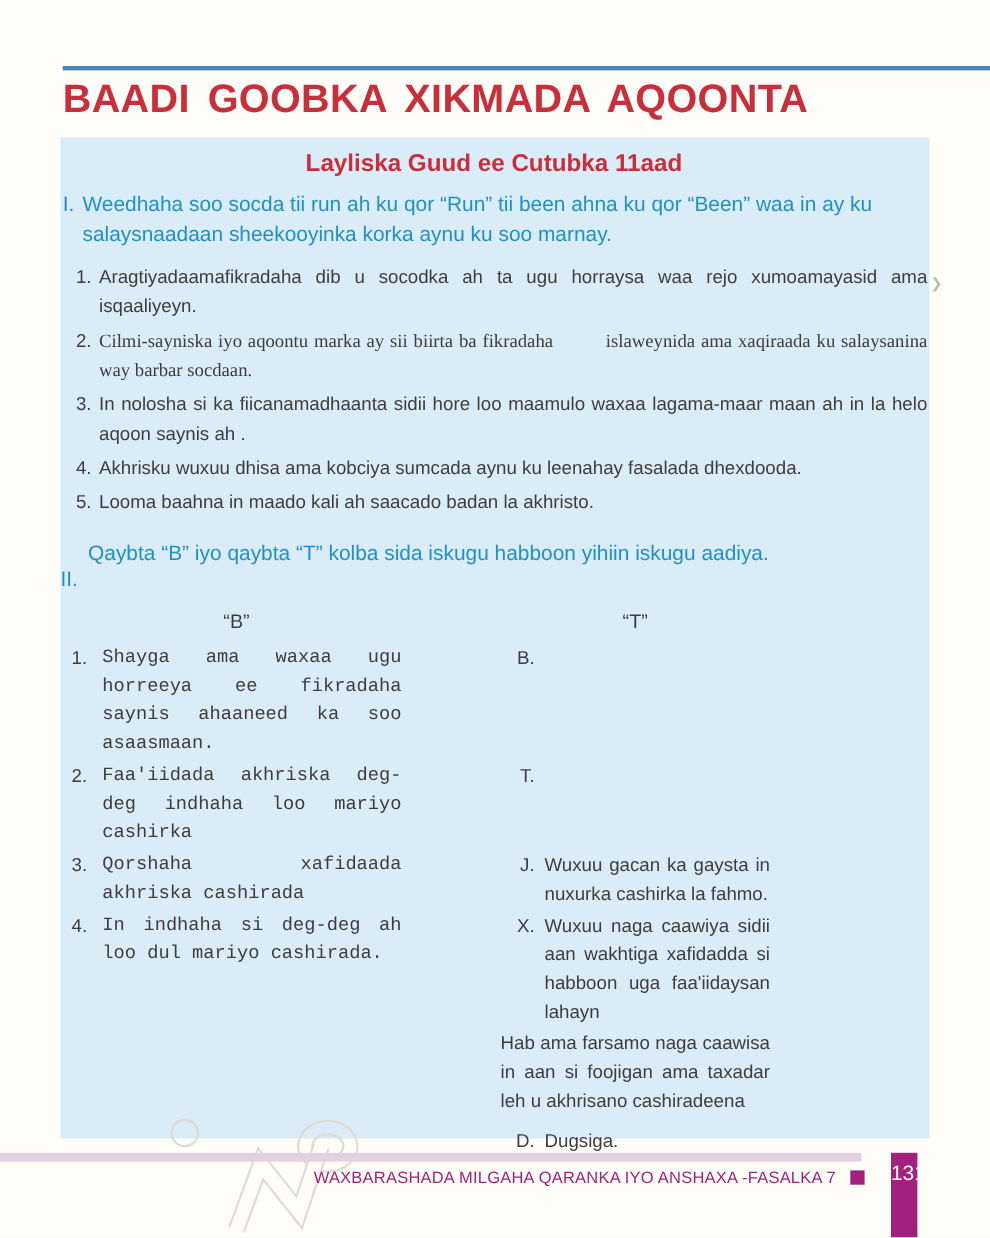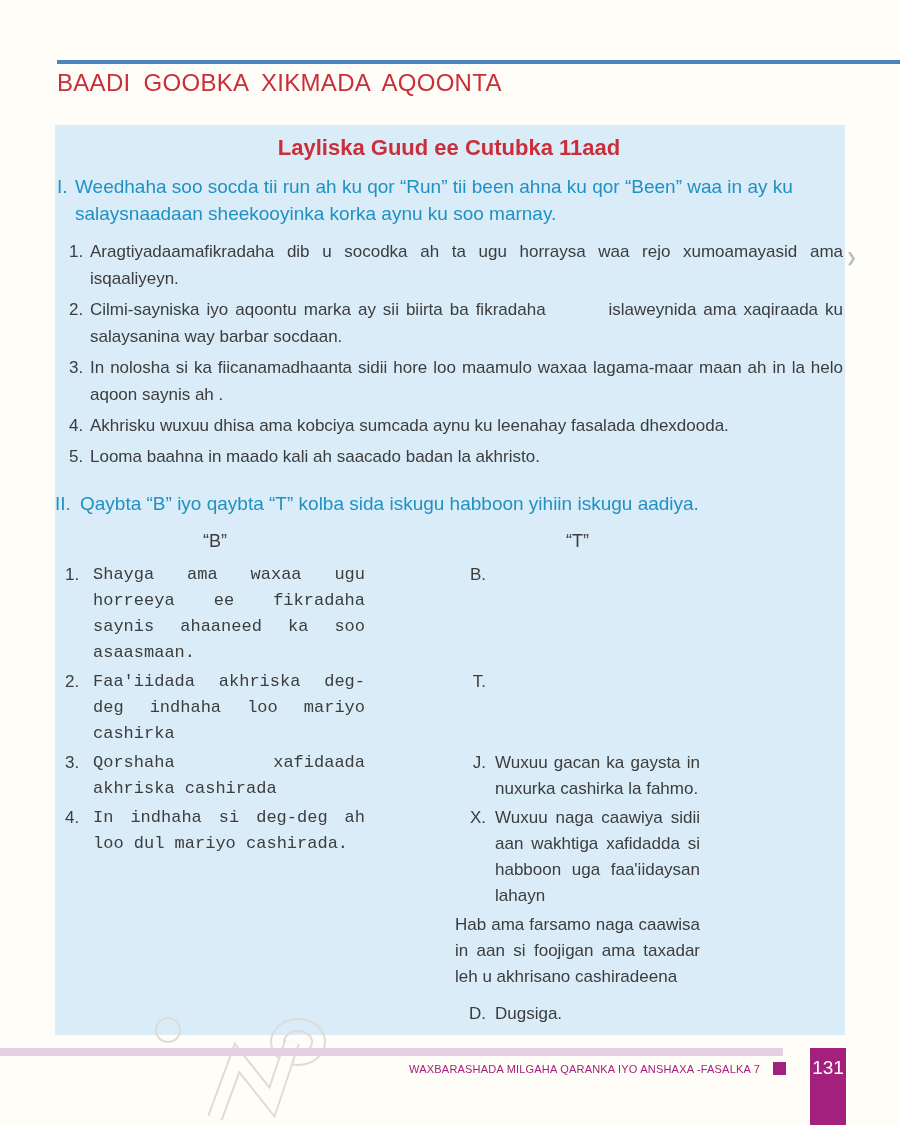--- a/index.html
+++ b/index.html
@@ -5,62 +5,62 @@
   html,body { margin:0; padding:0; }
   .page {
     position:relative; width:900px; height:1125px;
     background:#fffdf7; overflow:hidden;
     font-family:"Liberation Sans", sans-serif;
     color:#3d3d3d;
   }
   .top-rule { position:absolute; left:57px; right:0; top:60px; height:4px; background:#4b86ba; }
   .page-title {
     position:absolute; left:57px; top:69px; margin:0;
-    font-size:24px; font-weight:400; color:#c92f3a;
+    font-size:36px; font-weight:700; color:#c92f3a;
     letter-spacing:0.3px; word-spacing:6px;
   }
   .exercise-box {
     position:absolute; left:55px; top:125px; width:790px; height:910px;
     background:#d9ecf8; box-sizing:border-box; padding:8px 2px 0 0;
   }
   .box-heading {
     margin:2px 0 12px; text-align:center;
     font-size:22px; font-weight:700; color:#c92f3a;
   }
   .sec-head { display:flex; color:#2191c4; font-size:19px; line-height:27px; }
   .sec1-head { padding-left:2px; }
   .sec1-head .sec-num { width:18px; flex:none; }
   .sec2-head { margin-top:20px; }
-  .sec2-head .sec-num { width:25px; flex:none; }
+  .sec2-head .sec-num { width:25px; flex:none;margin-top:24px; }
   .sec-text { flex:1; }
   .sec1-list { margin:11px 0 0; padding:0 0 0 14px; list-style:none; }
   .sec1-item { display:flex; line-height:27px; font-size:17px; margin-bottom:4px; }
   .sec1-num { width:21px; flex:none; }
   .sec1-text { flex:1; text-align:justify; }
-  .preserve-gap { white-space:pre-wrap; }
+  .preserve-gap { white-space:pre-wrap;font-family:Liberation Serif, serif; }
   .match { margin:14px 0 0 10px; display:grid; grid-template-columns:300px 245px; column-gap:90px; }
   .match-header { text-align:center; font-size:18px; margin-bottom:10px; }
   .m-left { display:flex; line-height:26px; font-size:17px; margin-bottom:3px; }
   .m-left-num { width:28px; flex:none; }
   .m-left-text { flex:1; text-align:justify;font-family:Liberation Mono, monospace; }
   .m-right { display:flex; line-height:26px; font-size:17px; margin-bottom:3px; }
   .m-right-letter { width:40px; flex:none; text-align:right; padding-right:9px; box-sizing:border-box; }
   .m-right-text { flex:1; text-align:justify; }
   .last-row { margin-top:8px; }
   .stray-mark { position:absolute; left:846px; top:250px; color:#b7bcbc; font-size:13px; }
   .watermark { position:absolute; left:120px; top:1000px; }
   .footer-bar { position:absolute; left:0; top:1048px; width:783px; height:8px; background:#e3d0e1; }
   .footer-line {
     position:absolute; top:1062px; left:0; width:786px;
     display:flex; justify-content:flex-end; align-items:center; gap:13px;
-    color:#a3217d; font-size:11px; letter-spacing:0.2px;
+    color:#a3217d; font-size:15px; letter-spacing:0.2px;
   }
   .footer-square { width:13px; height:13px; background:#a3217d; flex:none; }
   .page-num-box {
-    position:absolute; left:810px; top:1048px; width:36px; height:77px;
+    position:absolute; left:810px; top:1048px; width:24px; height:77px;
     background:#a3217d; color:#ffffff; font-size:19px;
     text-align:center; box-sizing:border-box; padding-top:9px;
   }
 </style>
 </head>
 <body>
 
 <div class="page">
 
   <div class="top-rule"></div>

